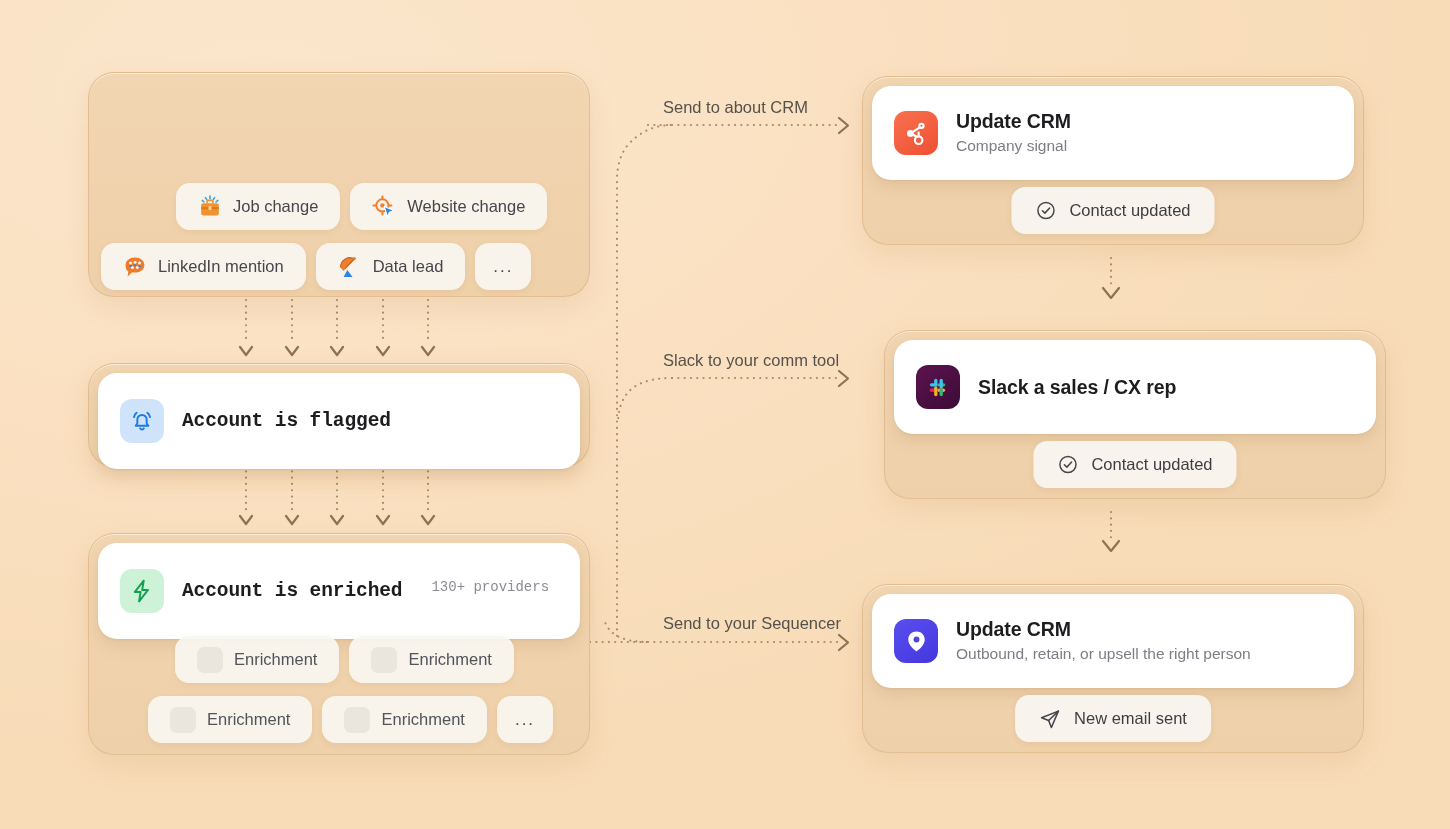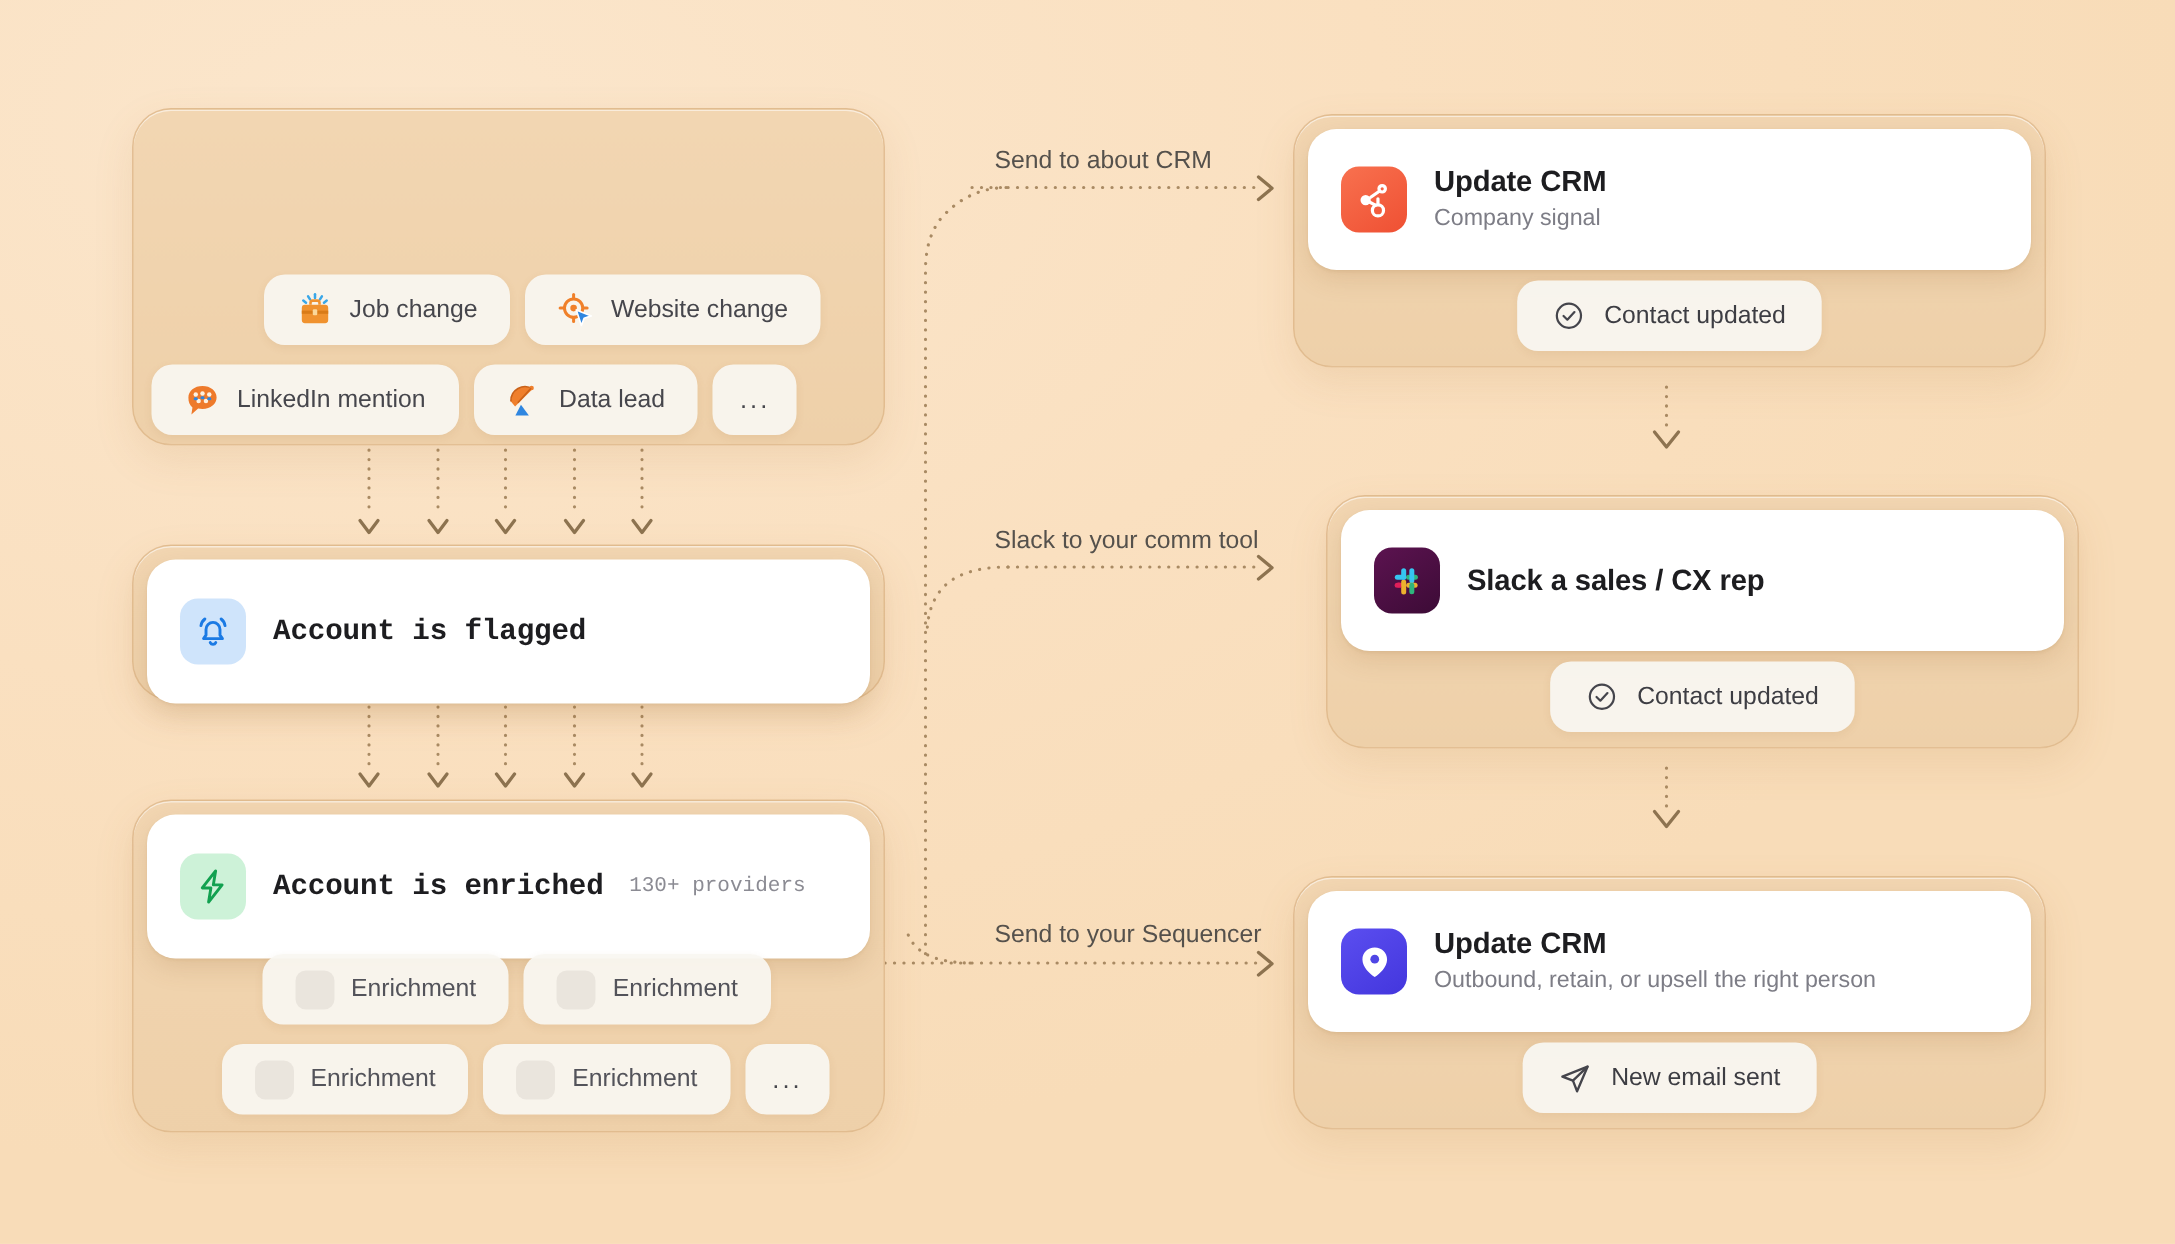--- a/index.html
+++ b/index.html
@@ -47,21 +47,21 @@
     margin-right:18px;
   }
   .card-txt{display:flex;flex-direction:column;justify-content:center;min-width:0;}
   .card-title{
     font-size:19.5px;font-weight:700;color:#1d1d20;letter-spacing:-.1px;
     line-height:1.25;white-space:nowrap;
   }
   .card-sub{
     font-size:15.5px;color:#7d7d86;line-height:1.35;margin-top:2px;white-space:nowrap;
   }
-  .inline-row{display:flex;align-items:center;gap:17px;}
+  .inline-row{display:flex;align-items:flex-start;gap:29px;}
   .muted-count{font-size:14px;color:#8b8b93;font-weight:400;white-space:nowrap;}
 
   
   .chips{position:absolute;left:0;right:0;display:flex;flex-wrap:wrap;
          gap:10px;padding:0 12px;box-sizing:border-box;}
   .chip{
     display:flex;align-items:center;gap:11px;
     height:47px;padding:0 22px;border-radius:14px;
     background:rgba(249,246,241,.93);
     box-shadow:0 2px 6px rgba(150,103,48,.09);

